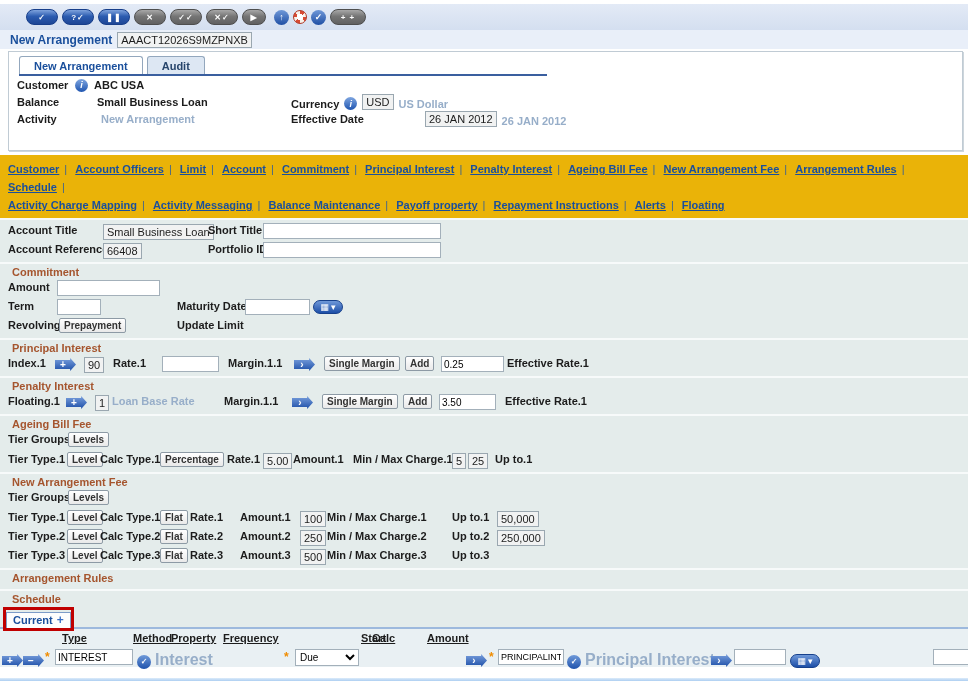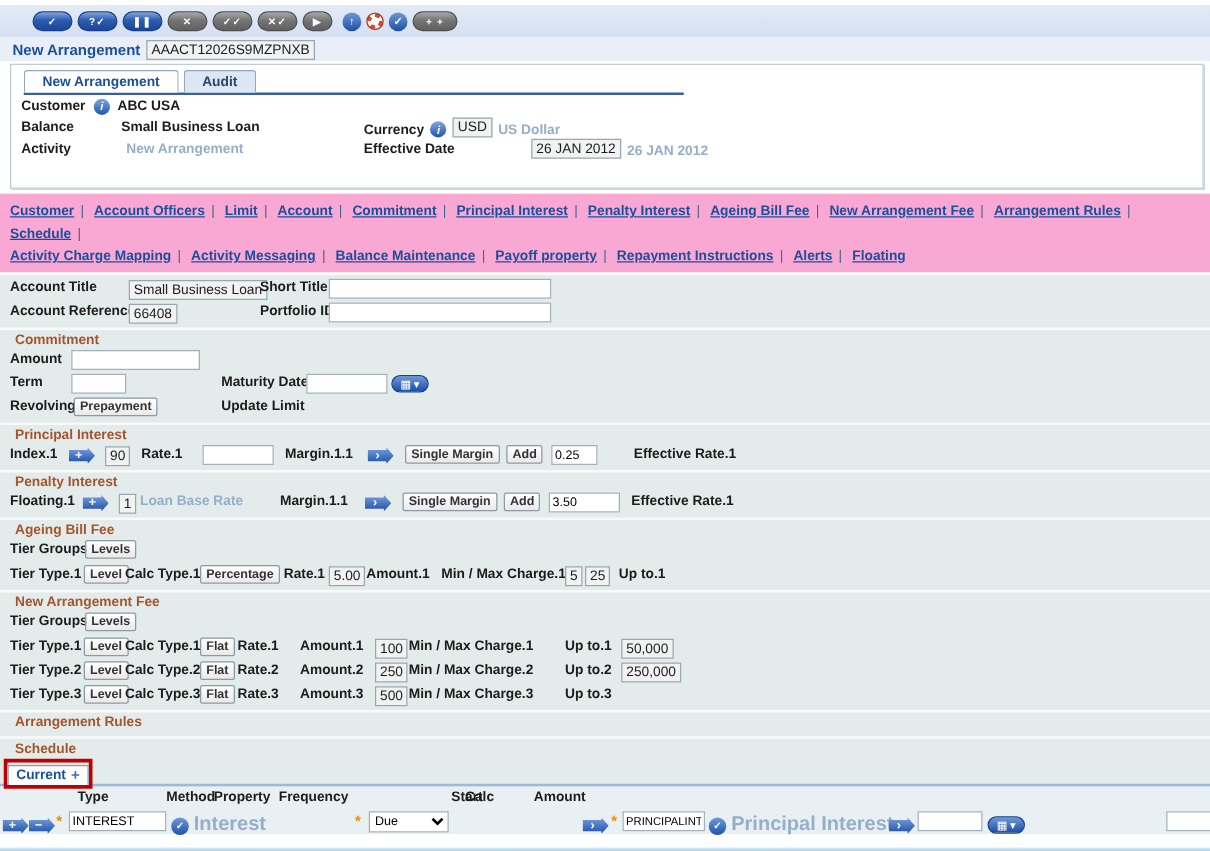--- a/index.html
+++ b/index.html
@@ -52,21 +52,21 @@
   .info-i { width:13px; height:13px; border-radius:50%; flex:none;
             background:linear-gradient(#7fa6e0,#1f55b0); color:#fff; font-size:9px;
             font-weight:bold; font-style:italic; display:inline-flex; align-items:center;
             justify-content:center; margin-right:6px; }
   .enrich { color:#97aec9; font-weight:bold; white-space:nowrap; }
   .plainval { color:#1c1c1c; font-weight:bold; }
   .absg { position:absolute; display:flex; align-items:flex-end; gap:5px; }
 
   
   .main { margin-top:4px; background:#dfe8e8; }
-  .navlinks { padding:5px 0 4px 8px; font-size:11px; line-height:18px; background:#f9a8d4; }
+  .navlinks { padding:5px 0 4px 8px; font-size:11px; line-height:18px; background:#eab308; }
   .navlinks a { color:#1a4f9c; font-weight:bold; text-decoration:underline; cursor:pointer; }
   .navsep { color:#41658c; margin:0 5px; font-weight:normal; }
 
   .sec { position:relative; background:#e4eceb; border-top:2px solid #f7fafa; padding-bottom:3px; }
   .sec-title { color:#a5552e; font-weight:bold; font-size:11px; padding:2px 0 2px 12px; }
   .row { position:relative; height:17px; font-size:11px; }
   .row .abs { position:absolute; top:1px; white-space:nowrap; }
   .lab { font-weight:bold; color:#1c1c1c; font-size:11px; }
   .inp { position:absolute; top:0; height:16px; border:1px solid #a3b0ba; background:#fff;
          font-size:10px; padding:0 2px; font-family:"Liberation Sans",sans-serif; }
@@ -90,21 +90,21 @@
   .sched-tabrow { border-bottom:2px solid #9db9dd; padding:0 0 0 3px; height:22px; background:#e4eceb; }
   .redbox { display:inline-block; border:3px solid #c00000; }
   .sched-tab { display:inline-flex; align-items:center; gap:4px; background:#fdfdfd;
                border:1px solid #7d9cc8; border-bottom:none; padding:0 6px; height:16px;
                color:#1a4f9c; font-weight:bold; font-size:11px; cursor:pointer; }
   .tab-add { color:#3a6fc4; font-weight:bold; font-size:12px; }
 
   
   .paytable { background:#e9f0f3; padding-top:3px; }
   .pt-header { position:relative; height:16px; font-size:11px; }
-  .pt-header span { position:absolute; top:0; font-weight:bold; color:#1c1c1c; }
+  .pt-header span { position:absolute; top:0; font-weight:bold; color:#1c1c1c;text-decoration:underline; }
   .pt-row { position:relative; height:19px; }
   .pt-row .abs { position:absolute; top:2px; white-space:nowrap; }
   .pt-row .inp { top:1px; }
   .freq-select { position:absolute; top:1px; height:17px; font-size:10px;
                  border:1px solid #a3b0ba; background:#fff; font-family:"Liberation Sans",sans-serif; }
   .bottomstrip { position:absolute; left:0; bottom:0; width:968px; height:7px;
                  background:linear-gradient(#dcebfa,#8fbcec 70%,#6ea6e2); }
 </style>
 </head>
 <body>
@@ -267,21 +267,21 @@
             </span></span>
         <span class="abs boxval" style="left:84px">90</span>
         <span class="abs lab" style="left:113px">Rate.1</span>
         <input class="inp" style="left: 162px; width: 57px;" value="">
         <span class="abs lab" style="left:228px">Margin.1.1</span>
         <span class="abs" style="left:294px;top:2px"><span class="arrow-btn">
               <span>›</span>
             </span></span>
         <span class="abs" style="left:324px;top:0"><span class="btn-sm">Single Margin</span></span>
         <span class="abs" style="left:405px;top:0"><span class="btn-sm">Add</span></span>
-        <input class="inp" style="left: 441px; width: 37px;" value="0.25">
+        <input class="inp" style="left: 441px; width: 63px;" value="0.25">
         <span class="abs lab" style="left:507px">Effective Rate.1</span>
       </div>
     </div>
 
     <div class="sec">
       <div class="sec-title">Penalty Interest</div>
       <div class="row">
         <span class="abs lab" style="left:8px">Floating.1</span>
         <span class="abs" style="left:66px;top:2px"><span class="arrow-btn">
               <span>+</span>

